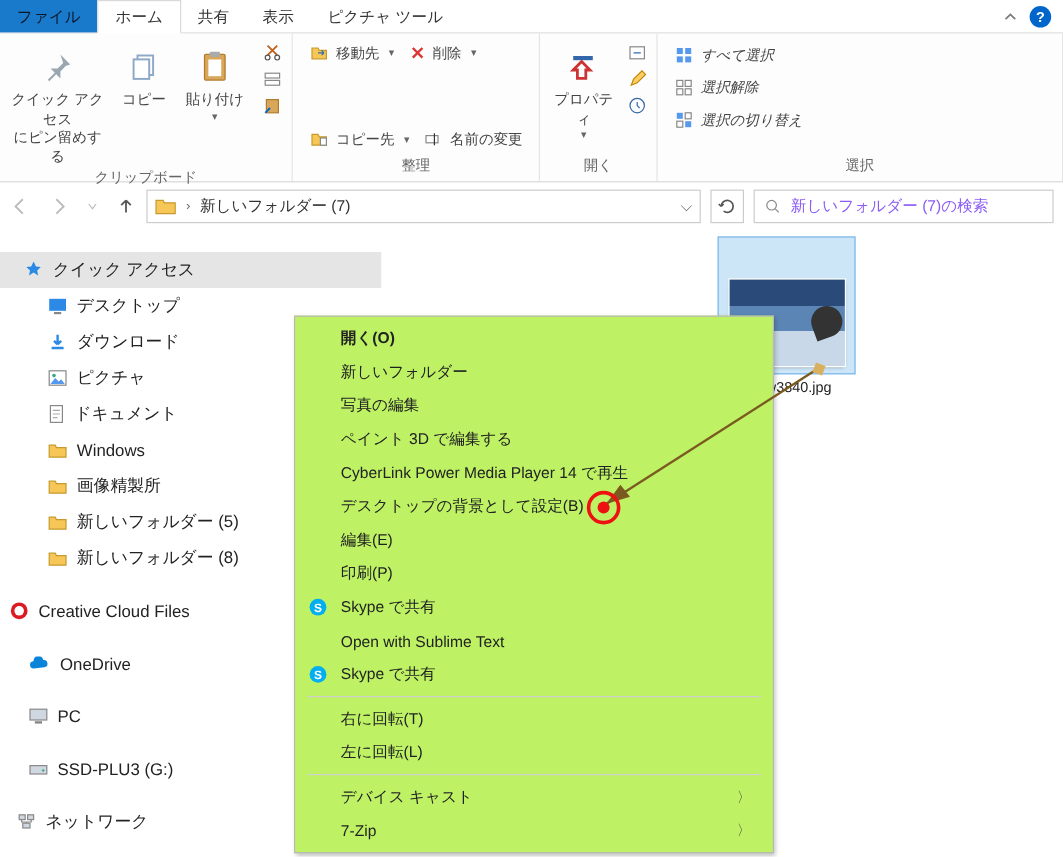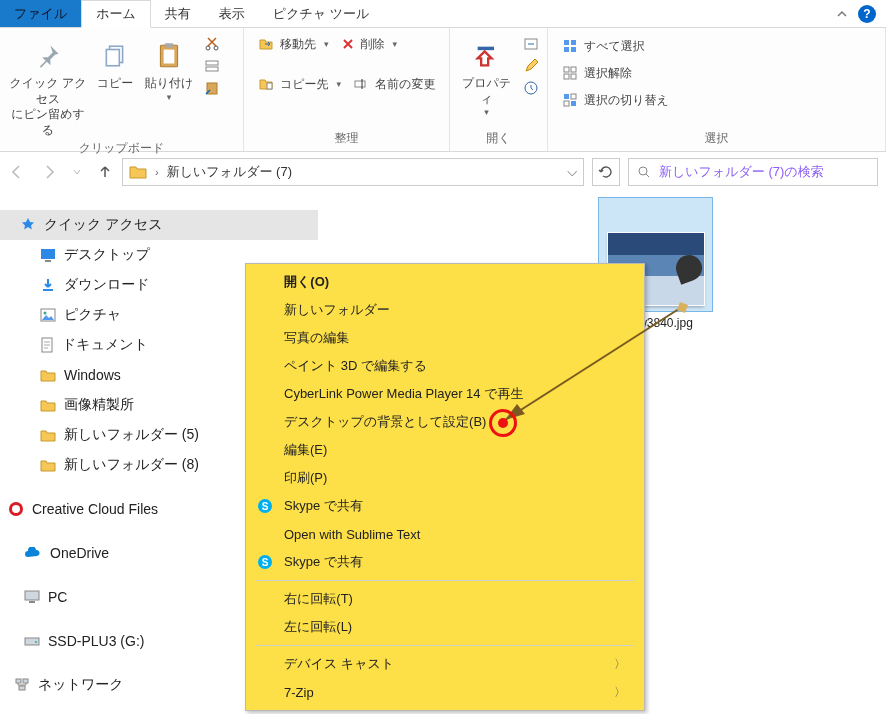--- a/index.html
+++ b/index.html
@@ -11,26 +11,26 @@
     .tab.file { background: #1979ca; color: #0f172a; }
     .tab.active { background: #fff; border: 1px solid #d9d9d9; border-bottom: 1px solid #fff; margin-bottom: -1px; }
     .tabs-spacer { flex: 1; }
     .tab-right { display: flex; align-items: center; padding-right: 10px; gap: 10px; }
     .chevron-up { color: #7a7a7a; }
     .help-btn { width: 18px; height: 18px; border-radius: 50%; background: #0066cc; color: #fff; display: flex; align-items: center; justify-content: center; font-weight: bold; font-size: 12px; }
 
     
     .ribbon { display: flex; border-bottom: 1px solid #d9d9d9; height: 124px; background: #fdfdfd; }
     .ribbon-group { border-right: 1px solid #e5e5e5; padding: 4px 6px 2px; display: flex; flex-direction: column; }
-    .ribbon-group-body { flex: 1; display: flex; align-items: flex-start; }
+    .ribbon-group-body { flex: 1; display: flex; align-items: flex-start; justify-content: space-between; }
     .ribbon-group-label { text-align: center; font-size: 12px; color: #666; padding: 2px 0; }
     .ribbon-big { display: flex; flex-direction: column; align-items: center; width: 68px; padding-top: 4px; font-size: 12px; color: #444; line-height: 1.3; text-align: center; }
     .ribbon-big.wide { width: 84px; }
     .ribbon-icon-area { height: 40px; display: flex; align-items: center; justify-content: center; }
-    .ribbon-col { display: flex; flex-direction: column; gap: 3px; padding-top: 2px; }
+    .ribbon-col { display: flex; flex-direction: column; gap: 3px; padding-top: 2px; font-style: italic; }
     .small-btn { display: flex; align-items: center; gap: 6px; font-size: 12px; color: #444; padding: 2px 4px; height: 24px; }
     .small-btn .dd { font-size: 9px; color: #666; margin-left: 2px; }
     .ribbon-side-icons { display: flex; flex-direction: column; gap: 2px; padding-left: 4px; padding-top: 2px; }
     .ribbon-side-icons span { width: 20px; height: 20px; display: flex; align-items: center; justify-content: center; }
 
     
     .nav-row { display: flex; align-items: center; height: 40px; padding: 6px 8px; gap: 8px; }
     .nav-arrows { display: flex; align-items: center; gap: 14px; color: #999; }
     .address-bar { flex: 1; display: flex; align-items: center; border: 1px solid #ccc; height: 28px; padding: 0 6px; gap: 8px; color: #333; font-size: 13px; }
     .address-bar .chev { color: #666; font-size: 11px; }
@@ -44,21 +44,21 @@
     .side-item { display: flex; align-items: center; gap: 8px; height: 30px; padding-left: 40px; font-size: 14px; color: #222; }
     .side-item.header { padding-left: 20px; background: #e5e5e5; font-size: 14px; }
     .content { flex: 1; background: #fff; position: relative; padding: 12px 16px; }
     .file-tile { position: absolute; left: 275px; top: 5px; width: 125px; display: flex; flex-direction: column; align-items: center; }
     .file-tile .sel-outline { width: 115px; height: 115px; border: 1px solid #7ab7e8; background: #cde6f7; display: flex; align-items: flex-end; justify-content: center; padding-bottom: 6px; }
     .thumb { width: 96px; height: 72px; background: linear-gradient(#2a4a7a 0 30%, #5a85b5 30% 60%, #c8d8e8 60% 100%); box-shadow: 0 0 0 1px #fff, 0 2px 3px rgba(0,0,0,.3); position: relative; }
     .thumb::after { content: ""; position: absolute; right: 2px; top: 30%; width: 26px; height: 26px; background: #333; border-radius: 50% 50% 50% 0; transform: rotate(-20deg); }
     .file-name { font-size: 12px; color: #222; margin-top: 4px; }
 
     
-    .context-menu { position: absolute; left: 245px; top: 263px; width: 400px; background: #fde047; border: 1px solid #b8b8b8; box-shadow: 2px 2px 4px rgba(0,0,0,.25); padding: 4px 2px; z-index: 100; }
+    .context-menu { position: absolute; left: 245px; top: 263px; width: 400px; background: #bef264; border: 1px solid #b8b8b8; box-shadow: 2px 2px 4px rgba(0,0,0,.25); padding: 4px 2px; z-index: 100; }
     .cm-item { display: flex; align-items: center; height: 28px; padding: 0 16px 0 36px; font-size: 13px; color: #222; position: relative; }
     .cm-item .arrow-right { margin-left: auto; color: #555; font-size: 12px;}
     .cm-item .cm-icon { position: absolute; left: 8px; width: 18px; height: 18px; display: flex; align-items: center; justify-content: center; }
     .cm-sep { height: 1px; background: #cfcfcf; margin: 4px 8px; }
     .cm-item.bold { font-weight: 600; }
 
     
     .anno-target { position: absolute; width: 28px; height: 28px; border: 3px solid #e11; border-radius: 50%; z-index: 200; display:flex; align-items:center; justify-content:center; }
     .anno-target::after { content:""; width:10px; height:10px; background:#e11; border-radius:50%; }
     .anno-arrow { position: absolute; z-index: 190; }

